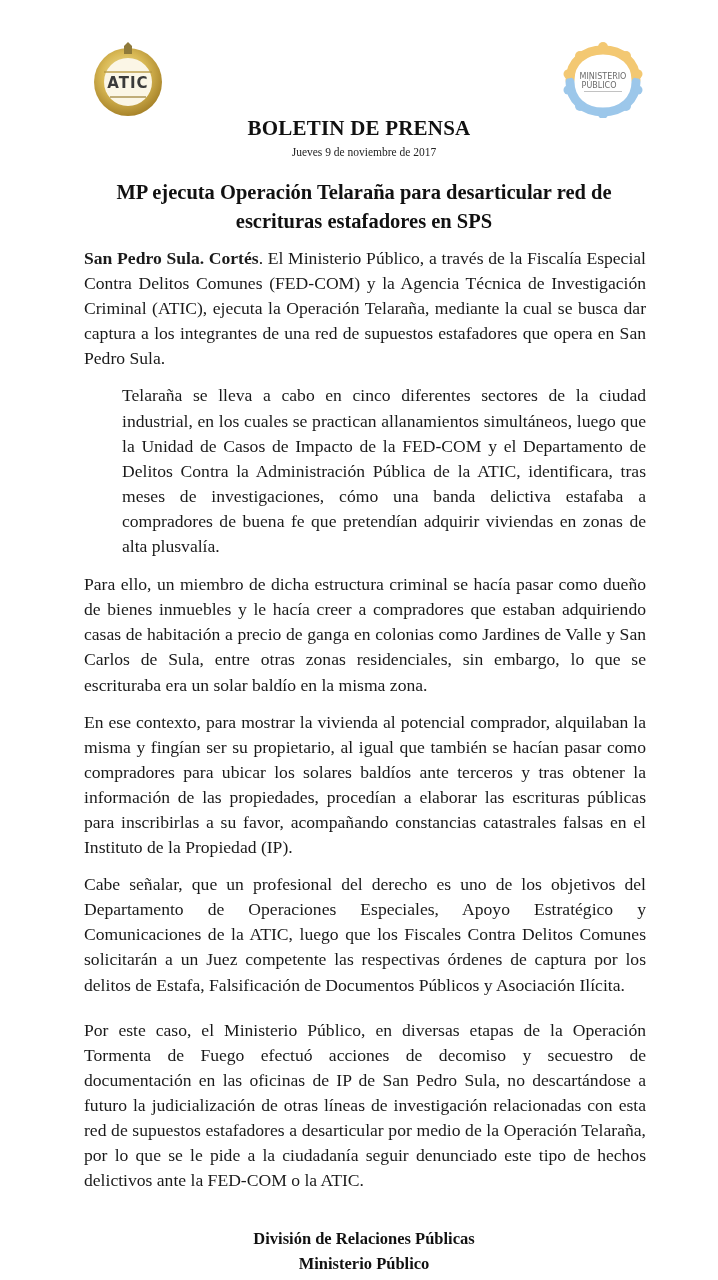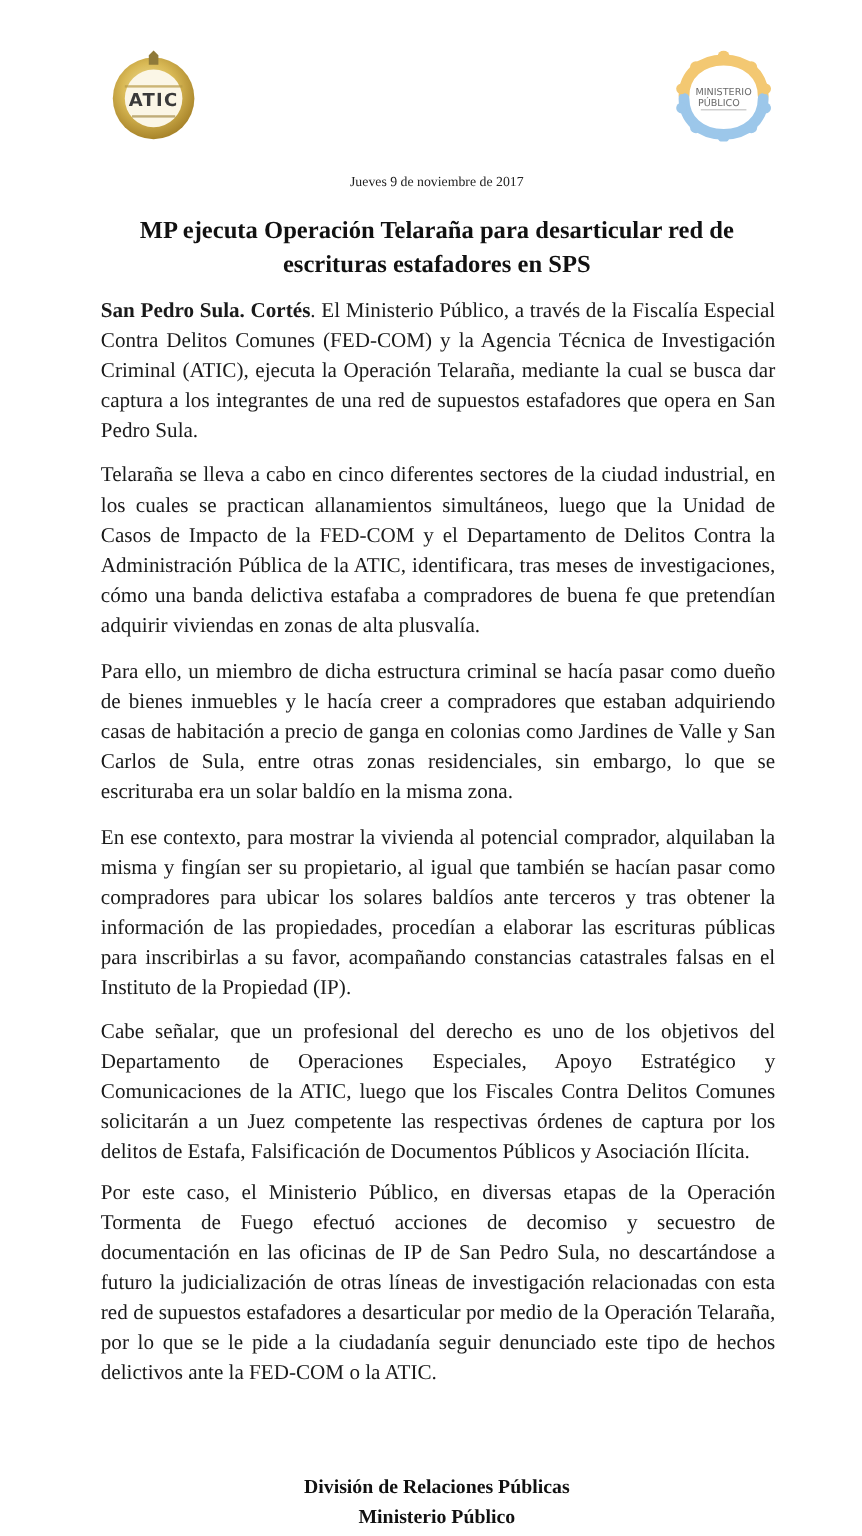--- a/index.html
+++ b/index.html
@@ -7,24 +7,24 @@
   .page { position: absolute; left: 0; top: 0; width: 718px; height: 1280px; }
   .logo { position: absolute; }
   .logo-atic { left: 88px; top: 40px; width: 80px; height: 78px; }
   .logo-mp { left: 562px; top: 42px; width: 82px; height: 76px; }
   .title { position: absolute; left: 0; width: 718px; text-align: center; top: 116px; font-family: "Liberation Serif", serif; font-weight: bold; font-size: 21px; letter-spacing: 0.2px; color: #111; }
   .date { position: absolute; left: 0; width: 728px; text-align: center; top: 146px; font-family: "Liberation Serif", serif; font-size: 11.5px; color: #222; }
   .headline { position: absolute; left: 80px; width: 568px; top: 178px; text-align: center; font-family: "Liberation Serif", serif; font-weight: bold; font-size: 20.5px; line-height: 29px; color: #111; }
   .body-text { position: absolute; left: 84px; width: 562px; top: 246px; font-family: "Liberation Serif", serif; font-size: 17.6px; line-height: 25.1px; text-align: justify; color: #1a1a1a; }
   .body-text p { margin: 0 0 12px 0; }
   .body-text p:nth-child(1) { }
-  .body-text p:nth-child(2) { margin-bottom: 13px; }
+  .body-text p:nth-child(2) { margin-bottom: 13px; margin-left: 38px; }
   .body-text p:nth-child(3) { margin-bottom: 12px; }
   .body-text p:nth-child(4) { margin-bottom: 12px; }
-  .body-text p:nth-child(5) { margin-bottom: 8px; }
+  .body-text p:nth-child(5) { margin-bottom: 20px; }
   .lead { font-weight: bold; }
   .signature { position: absolute; left: 0; width: 728px; top: 1226px; text-align: center; font-family: "Liberation Serif", serif; font-weight: bold; font-size: 16.5px; line-height: 25px; color: #111; }
 </style>
 </head>
 <body>
 
 <div class="page">
 
   <div class="logo logo-mp">
     <svg width="82" height="76" viewBox="0 0 82 76">
@@ -58,20 +58,21 @@
       </defs>
       <circle cx="40" cy="42" r="34" fill="url(#gold)"></circle>
       <circle cx="40" cy="42" r="24" fill="#fbf6e6"></circle>
       <path d="M36 6 L40 2 L44 6 L44 14 L36 14 Z" fill="#8f7a3a"></path>
       <rect x="16" y="31" width="48" height="2" fill="#b89a45" opacity="0.7"></rect>
       <text x="40" y="48" text-anchor="middle" font-family="DejaVu Sans, sans-serif" font-weight="bold" font-size="15" fill="#3a3a3a" letter-spacing="1">ATIC</text>
       <rect x="22" y="56" width="36" height="2" fill="#9a7d30" opacity="0.6"></rect>
     </svg>
   </div>
 
+  <div class="title">BOLETIN DE PRENSA</div>
   <div class="date">Jueves 9 de noviembre de 2017</div>
 
   <div class="headline">MP ejecuta Operación Telaraña para desarticular red de escrituras estafadores en SPS</div>
 
   <div class="body-text">
     <p><span class="lead">San Pedro Sula. Cortés</span><span>. El Ministerio Público, a través de la Fiscalía Especial Contra Delitos Comunes (FED-COM) y la Agencia Técnica de Investigación Criminal (ATIC), ejecuta la Operación Telaraña, mediante la cual se busca dar captura a los integrantes de una red de supuestos estafadores que opera en San Pedro Sula.</span></p>
     <p>Telaraña se lleva a cabo en cinco diferentes sectores de la ciudad industrial, en los cuales se practican allanamientos simultáneos, luego que la Unidad de Casos de Impacto de la FED-COM y el Departamento de Delitos Contra la Administración Pública de la ATIC, identificara, tras meses de investigaciones, cómo una banda delictiva estafaba a compradores de buena fe que pretendían adquirir viviendas en zonas de alta plusvalía.</p>
     <p>Para ello, un miembro de dicha estructura criminal se hacía pasar como dueño de bienes inmuebles y le hacía creer a compradores que estaban adquiriendo casas de habitación a precio de ganga en colonias como Jardines de Valle y San Carlos de Sula, entre otras zonas residenciales, sin embargo, lo que se escrituraba era un solar baldío en la misma zona.</p>
     <p>En ese contexto, para mostrar la vivienda al potencial comprador, alquilaban la misma y fingían ser su propietario, al igual que también se hacían pasar como compradores para ubicar los solares baldíos ante terceros y tras obtener la información de las propiedades, procedían a elaborar las escrituras públicas para inscribirlas a su favor, acompañando constancias catastrales falsas en el Instituto de la Propiedad (IP).</p>
     <p>Cabe señalar, que un profesional del derecho es uno de los objetivos del Departamento de Operaciones Especiales, Apoyo Estratégico y Comunicaciones de la ATIC, luego que los Fiscales Contra Delitos Comunes solicitarán a un Juez competente las respectivas órdenes de captura por los delitos de Estafa, Falsificación de Documentos Públicos y Asociación Ilícita.</p>

